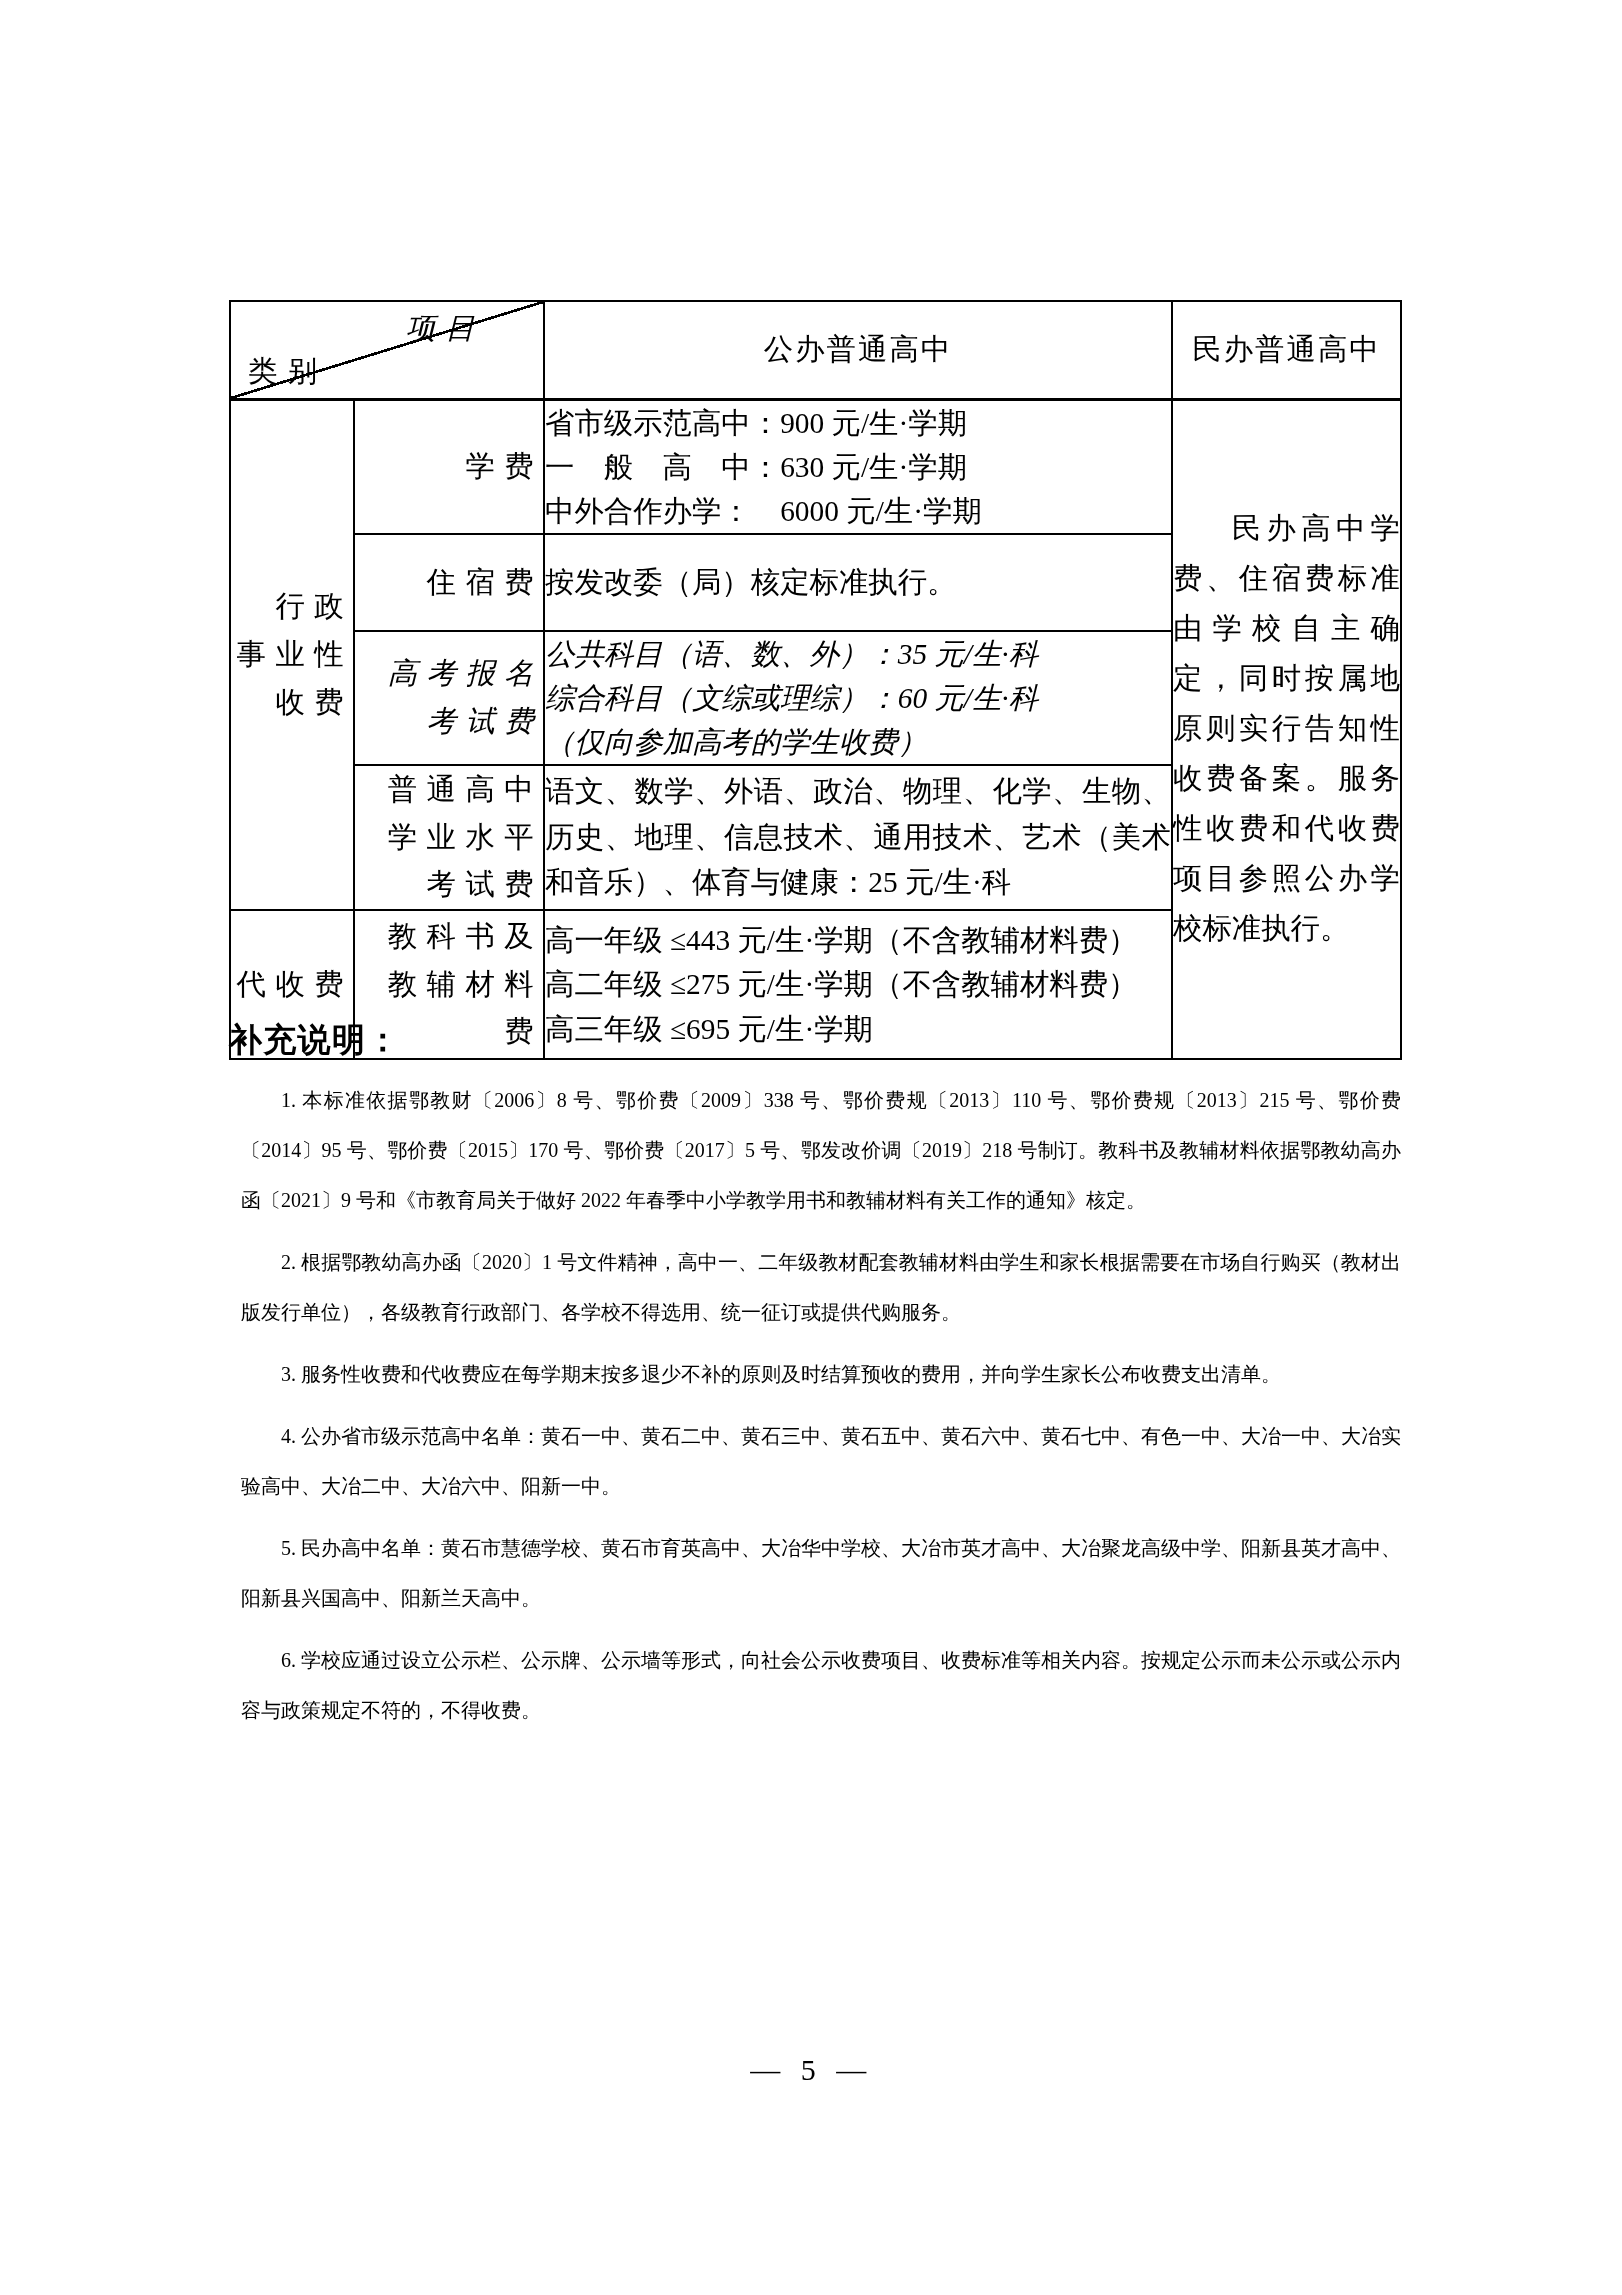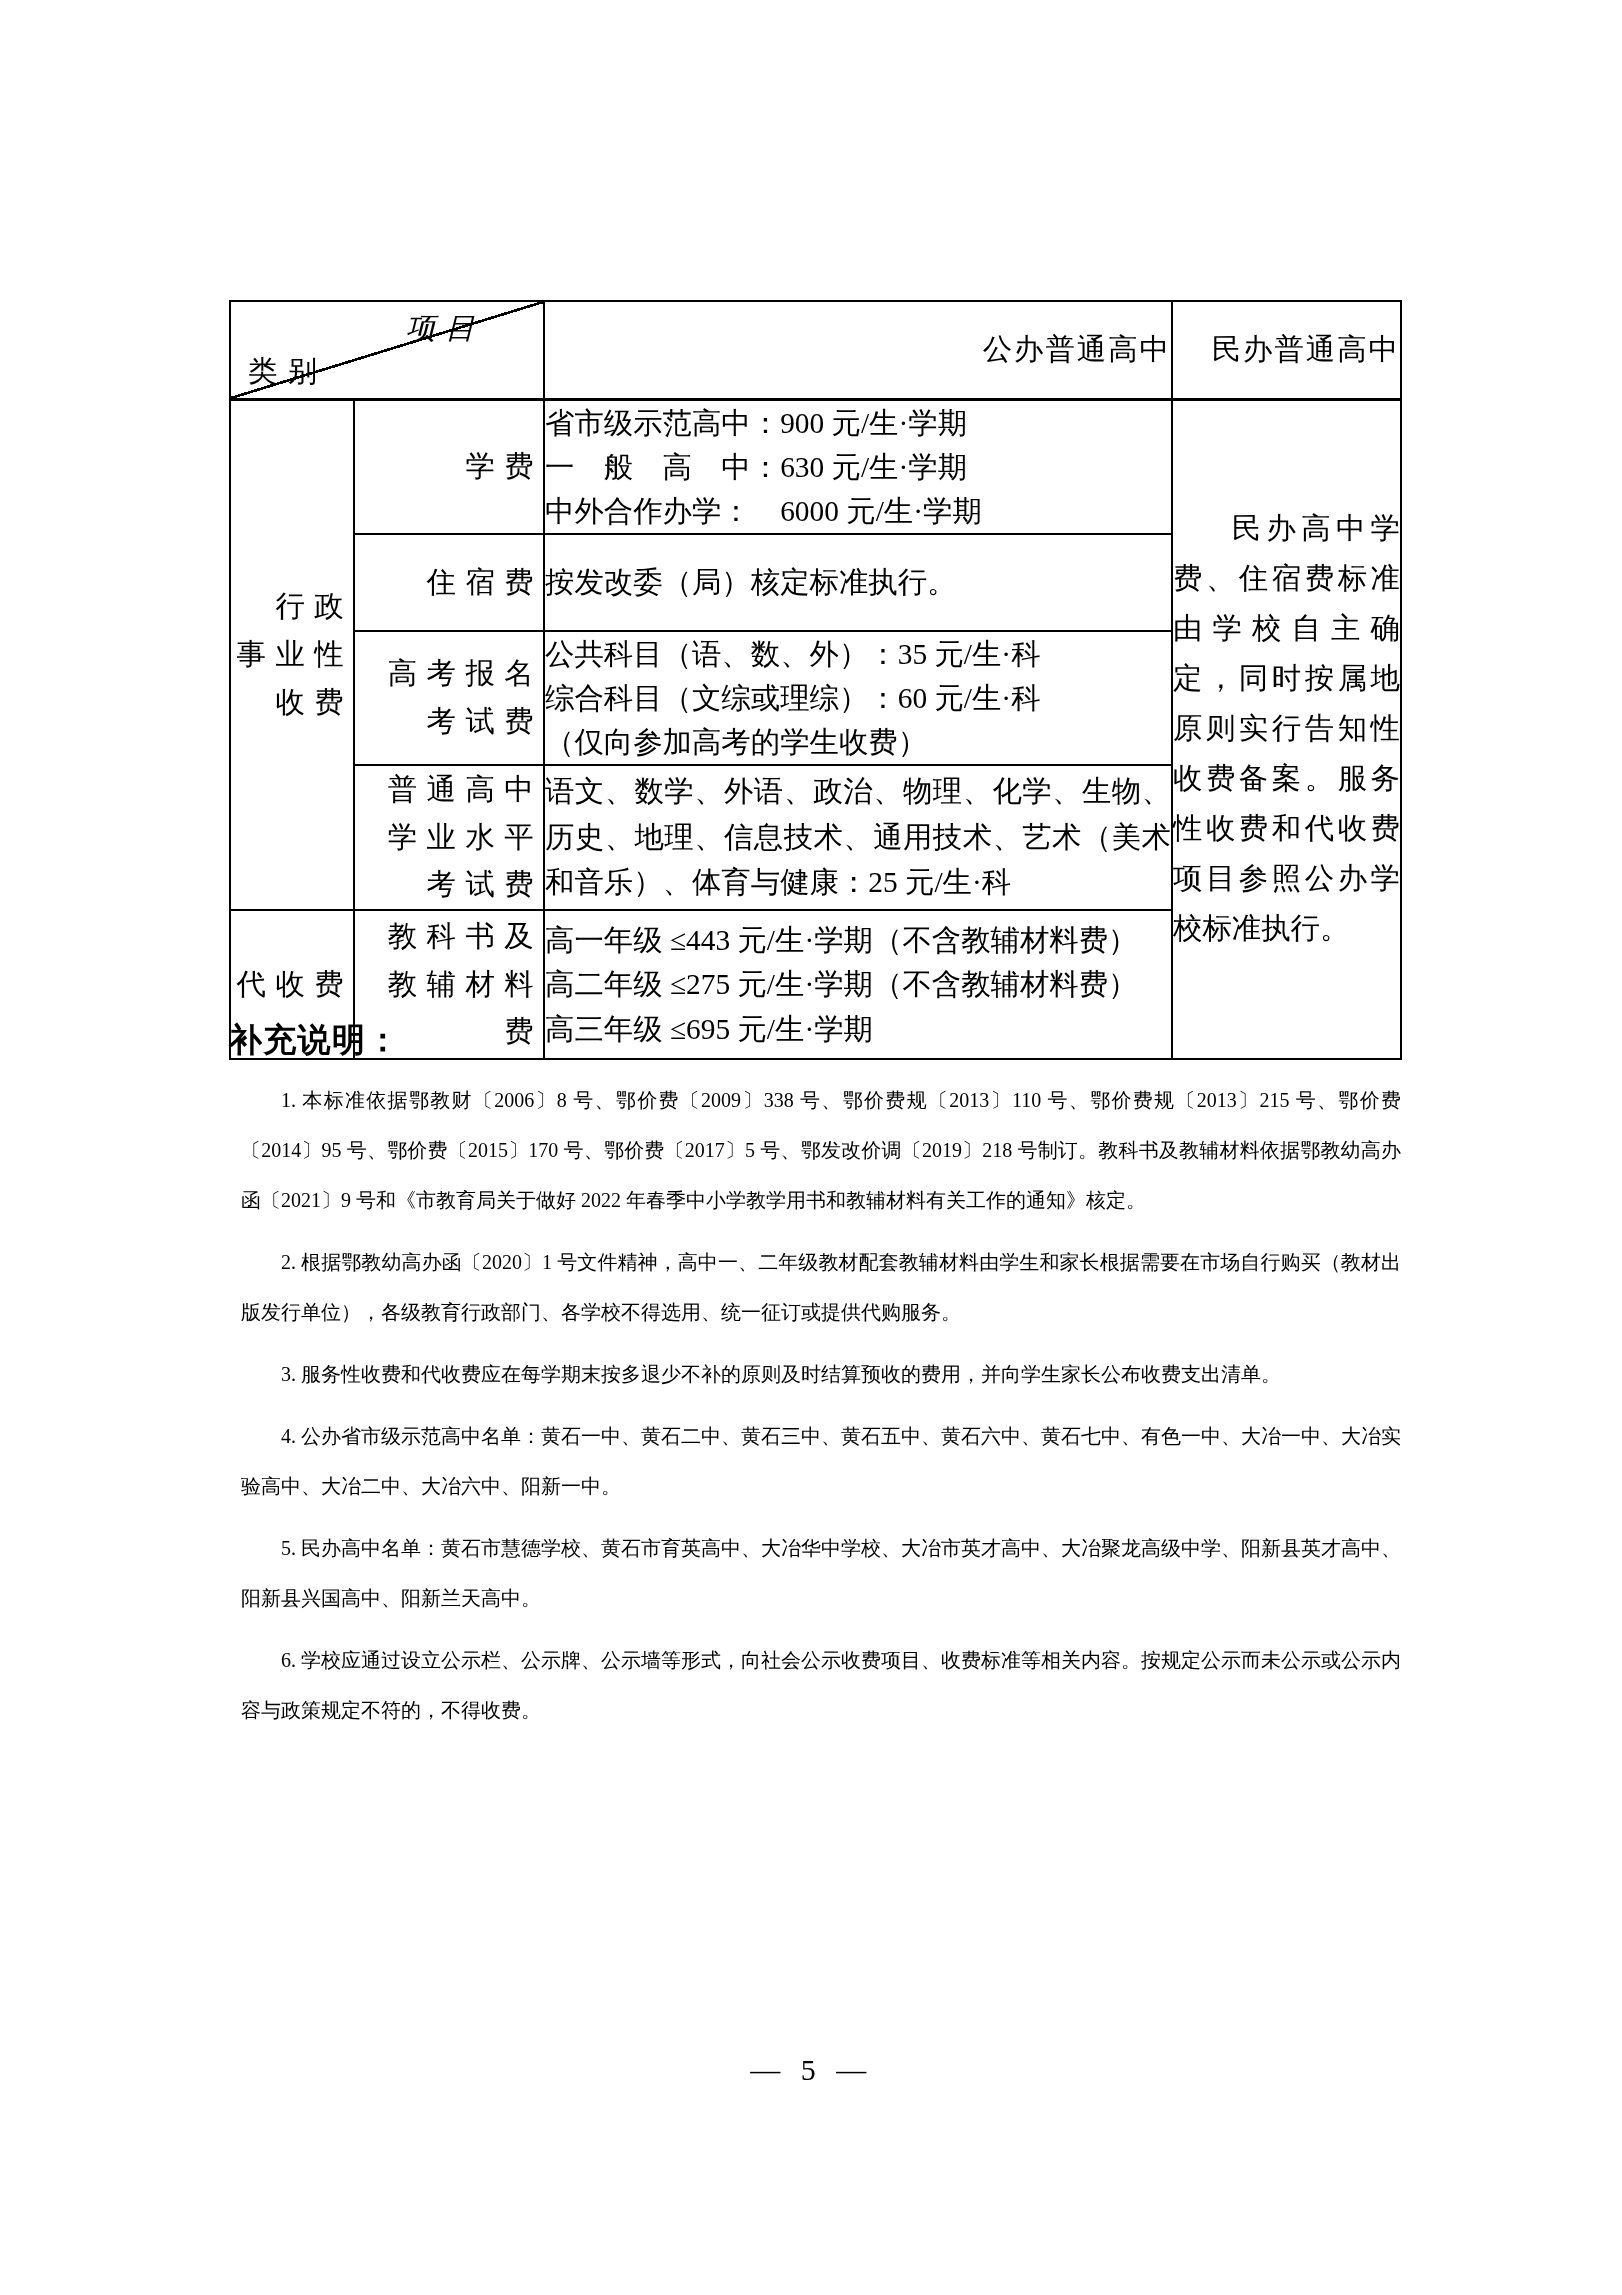--- a/index.html
+++ b/index.html
@@ -33,37 +33,37 @@
   }
   table.fee-table td {
     border:2px solid #000;
     font-size:29.4px;
     vertical-align:middle;
     padding:0;
   }
   tr.r0 { height:98px; }
   tr.r1 { height:128px; }
   tr.r2 { height:97px; }
-  tr.r3 { height:128px; }
+  tr.r3 { height:128px;font-style:italic; }
   tr.r4 { height:134px; }
   tr.r5 { height:149px; }
   tr.r0 td { border-bottom:3.9px solid #000; }
 
   td.corner {
     position:relative;
     background-image:linear-gradient(to bottom right,
       transparent calc(50% - 1.3px),
       #000 calc(50% - 1.3px),
       #000 calc(50% + 1.3px),
       transparent calc(50% + 1.3px));
   }
   .corner-top    { position:absolute; top:7px;  left:56%;  letter-spacing:0.35em;font-style:italic; }
   .corner-bottom { position:absolute; bottom:5.2px; left:17px; letter-spacing:0.35em; }
 
-  td.col-header { text-align:right; letter-spacing:2px; }
+  td.col-header { text-align:center; letter-spacing:2px; }
 
   td.cat-cell, td.label-cell {
     text-align:right;
     letter-spacing:0.32em;
     line-height:1.62;
   }
   td.content-cell {
     text-align:left;
     padding:7.9px 9.2px 7.9px 19.6px;
     line-height:1.5;

